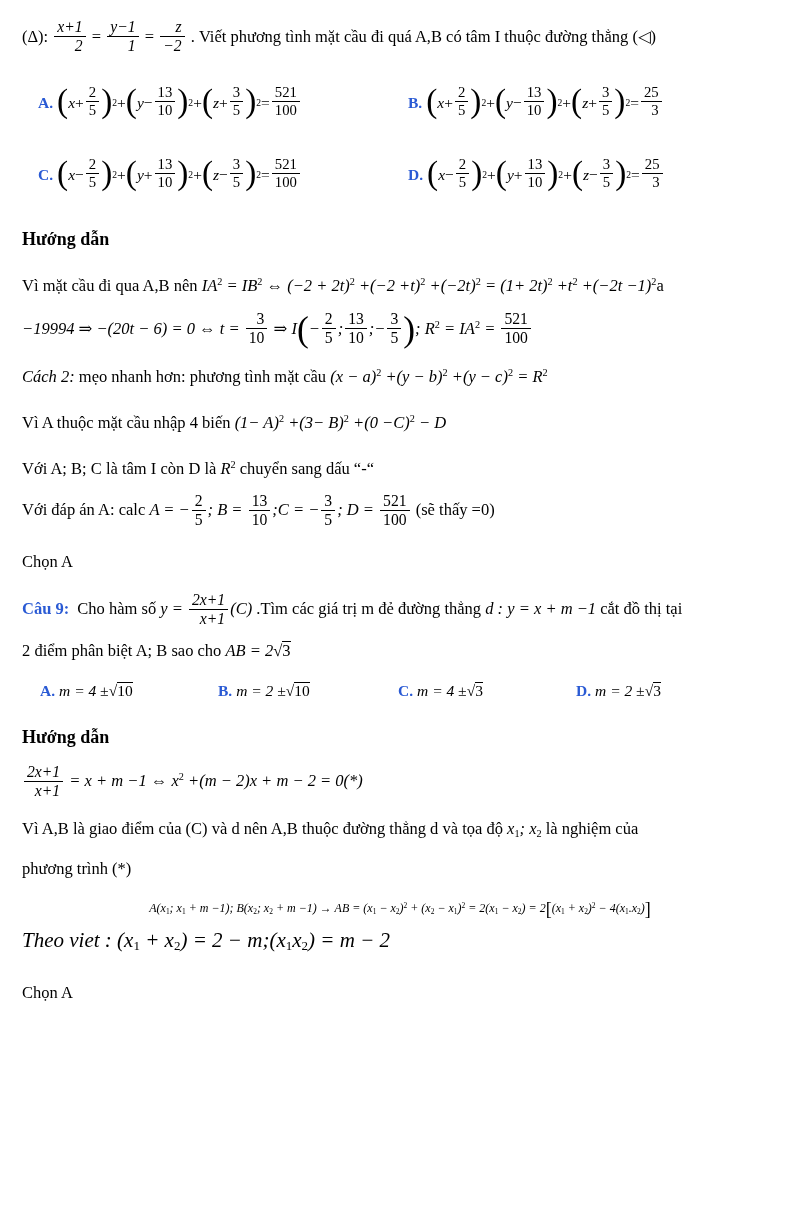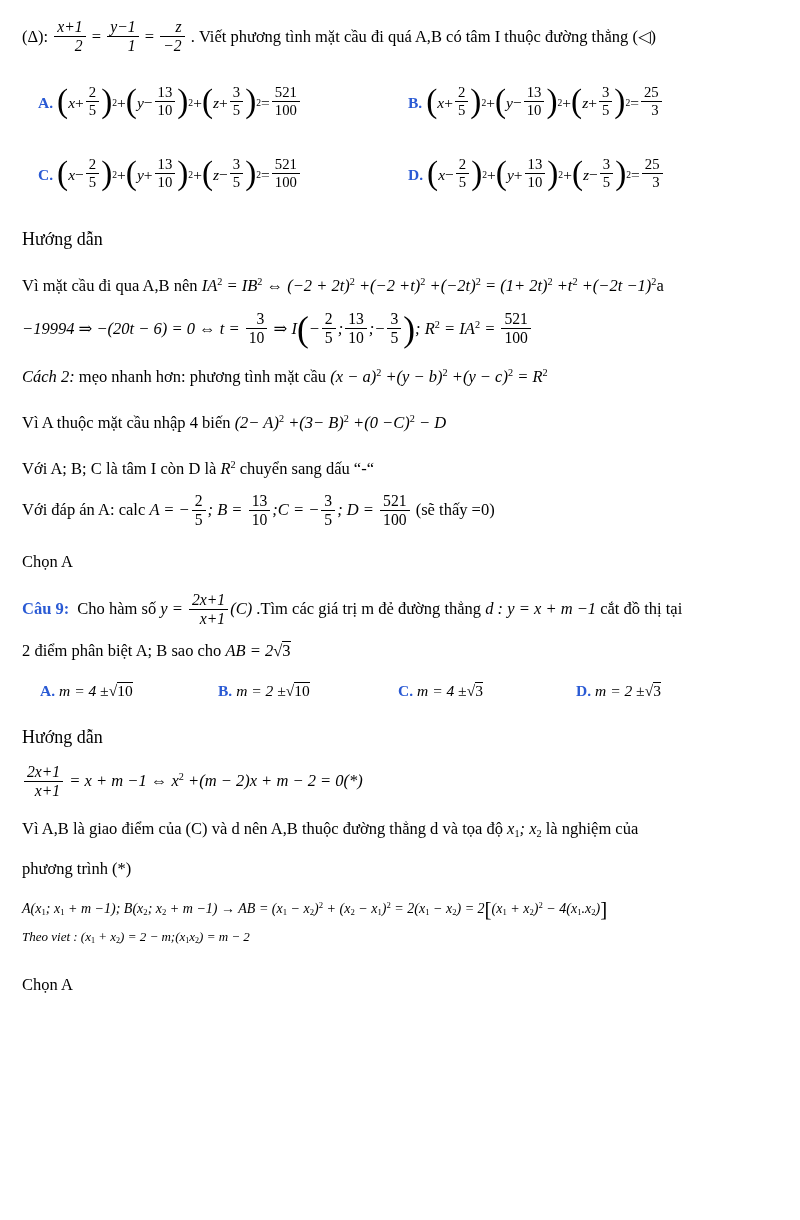--- a/index.html
+++ b/index.html
@@ -5,22 +5,22 @@
   html,body{margin:0;padding:0;background:#fff;}
   body{
     width:800px;height:1220px;overflow:hidden;
     font-family:"Liberation Serif","DejaVu Serif",serif;
     color:var(--text,#000);
     font-size:16.5px;
   }
   .page{padding:14px 22px 0 22px;}
   .line{margin-top:24px;white-space:nowrap;}
   .tall{line-height:1.0;}
-  .sm{font-size:14px;}
-  .heading{font-weight:normal;font-size:18px;margin-top:22px;}
+  .sm{font-size:12px;text-align:center;}
+  .heading{font-weight:bold;font-size:18px;margin-top:22px;}
   
   .seg-txt{font-style:normal;}
   .seg-i,.seg-m{font-style:italic;}
   .seg-blue{color:var(--accent,#2a5ad4);font-weight:bold;font-style:normal;margin-right:4px;}
   .seg-sup{font-size:0.62em;vertical-align:0.6em;line-height:0;font-style:normal;}
   .seg-sub{font-size:0.62em;vertical-align:-0.25em;line-height:0;font-style:normal;}
   .seg-bigp{font-size:2.15em;font-weight:400;vertical-align:middle;line-height:0;position:relative;top:-0.05em;font-style:normal;}
   .seg-bigb{font-size:1.5em;vertical-align:middle;line-height:0;position:relative;top:-0.05em;font-style:normal;}
   .frac{display:inline-block;vertical-align:middle;text-align:right;line-height:1.15;font-size:0.95em;margin:0 2px;position:relative;top:-0.1em;}
   .frac .num{display:block;border-bottom:1px solid currentColor;padding:0 3px;}
@@ -191,21 +191,21 @@
           <span class="den">3</span>
         </span>
       </div>
   </div>
 
   <div class="heading">Hướng dẫn</div>
 
   <div class="line" style="margin-top:26px"><span class="seg-txt">Vì mặt cầu đi qua A,B nên </span><span class="seg-m">IA</span><span class="seg-sup">2</span><span class="seg-m"> = IB</span><span class="seg-sup">2</span><span class="seg-m"> ⇔ (−2 + 2t)</span><span class="seg-sup">2</span><span class="seg-m"> +(−2 +t)</span><span class="seg-sup">2</span><span class="seg-m"> +(−2t)</span><span class="seg-sup">2</span><span class="seg-m"> = (1+ 2t)</span><span class="seg-sup">2</span><span class="seg-m"> +t</span><span class="seg-sup">2</span><span class="seg-m"> +(−2t −1)</span><span class="seg-sup">2</span><span class="seg-txt">a</span></div>
   <div class="line tall" style="margin-top:16px"><span class="seg-m">−19994 ⇒ −(20t − 6) = 0 ⇔ t = </span><span class="frac"><span class="num">3</span><span class="den">10</span></span><span class="seg-m"> ⇒ I</span><span class="seg-bigp">(</span><span class="seg-m">−</span><span class="frac"><span class="num">2</span><span class="den">5</span></span><span class="seg-m">;</span><span class="frac"><span class="num">13</span><span class="den">10</span></span><span class="seg-m">;−</span><span class="frac"><span class="num">3</span><span class="den">5</span></span><span class="seg-bigp">)</span><span class="seg-m">; R</span><span class="seg-sup">2</span><span class="seg-m"> = IA</span><span class="seg-sup">2</span><span class="seg-m"> = </span><span class="frac"><span class="num">521</span><span class="den">100</span></span></div>
   <div class="line" style="margin-top:18px"><span class="seg-i">Cách 2:</span><span class="seg-txt"> mẹo nhanh hơn: phương tình mặt cầu </span><span class="seg-m">(x − a)</span><span class="seg-sup">2</span><span class="seg-m"> +(y − b)</span><span class="seg-sup">2</span><span class="seg-m"> +(y − c)</span><span class="seg-sup">2</span><span class="seg-m"> = R</span><span class="seg-sup">2</span></div>
-  <div class="line" style="margin-top:26px"><span class="seg-txt">Vì A thuộc mặt cầu nhập 4 biến </span><span class="seg-m">(2− A)</span><span class="seg-sup">2</span><span class="seg-m"> +(3− B)</span><span class="seg-sup">2</span><span class="seg-m"> +(0 −C)</span><span class="seg-sup">2</span><span class="seg-m"> − D</span></div>
+  <div class="line" style="margin-top:26px"><span class="seg-txt">Vì A thuộc mặt cầu nhập 4 biến </span><span class="seg-m">(1− A)</span><span class="seg-sup">2</span><span class="seg-m"> +(3− B)</span><span class="seg-sup">2</span><span class="seg-m"> +(0 −C)</span><span class="seg-sup">2</span><span class="seg-m"> − D</span></div>
   <div class="line" style="margin-top:26px"><span class="seg-txt">Với A; B; C là tâm I còn D là </span><span class="seg-m">R</span><span class="seg-sup">2</span><span class="seg-txt"> chuyển sang dấu “-“</span></div>
   <div class="line tall" style="margin-top:14px"><span class="seg-txt">Với đáp án A: calc </span><span class="seg-m">A = −</span><span class="frac"><span class="num">2</span><span class="den">5</span></span><span class="seg-m">; B = </span><span class="frac"><span class="num">13</span><span class="den">10</span></span><span class="seg-m">;C = −</span><span class="frac"><span class="num">3</span><span class="den">5</span></span><span class="seg-m">; D = </span><span class="frac"><span class="num">521</span><span class="den">100</span></span><span class="seg-txt"> (sẽ thấy =0)</span></div>
   <div class="line" style="margin-top:22px"><span class="seg-txt">Chọn A</span></div>
 
   <div class="line tall" style="margin-top:20px"><span class="seg-blue">Câu 9:</span><span class="seg-txt"> Cho hàm số </span><span class="seg-m">y = </span><span class="frac it"><span class="num">2x+1</span><span class="den">x+1</span></span><span class="seg-m">(C)</span><span class="seg-txt"> .Tìm các giá trị m đẻ đường thẳng </span><span class="seg-m">d : y = x + m −1</span><span class="seg-txt"> cắt đồ thị tại</span></div>
   <div class="line" style="margin-top:12px"><span class="seg-txt">2 điểm phân biệt A; B sao cho </span><span class="seg-m">AB = 2</span><span class="sqrt"><span class="radical">√</span><span class="radicand">3</span></span></div>
 
   <div class="options-row">
     <div class="option">
         <span class="seg-blue">A.</span>
@@ -228,16 +228,16 @@
         <span class="sqrt"><span class="radical">√</span><span class="radicand">3</span></span>
       </div>
   </div>
 
   <div class="heading">Hướng dẫn</div>
 
   <div class="line tall" style="margin-top:16px"><span class="frac it"><span class="num">2x+1</span><span class="den">x+1</span></span><span class="seg-m"> = x + m −1 ⇔ x</span><span class="seg-sup">2</span><span class="seg-m"> +(m − 2)x + m − 2 = 0(*)</span></div>
   <div class="line" style="margin-top:18px"><span class="seg-txt">Vì A,B là giao điểm của (C) và d nên A,B thuộc đường thẳng d và tọa độ </span><span class="seg-m">x</span><span class="seg-sub">1</span><span class="seg-m">; x</span><span class="seg-sub">2</span><span class="seg-txt"> là nghiệm của</span></div>
   <div class="line" style="margin-top:20px"><span class="seg-txt">phương trình (*)</span></div>
   <div class="line sm" style="margin-top:22px"><span class="seg-m">A(x</span><span class="seg-sub">1</span><span class="seg-m">; x</span><span class="seg-sub">1</span><span class="seg-m"> + m −1); B(x</span><span class="seg-sub">2</span><span class="seg-m">; x</span><span class="seg-sub">2</span><span class="seg-m"> + m −1) → AB = </span><span class="seg-m">(x</span><span class="seg-sub">1</span><span class="seg-m"> − x</span><span class="seg-sub">2</span><span class="seg-m">)</span><span class="seg-sup">2</span><span class="seg-m"> + (x</span><span class="seg-sub">2</span><span class="seg-m"> − x</span><span class="seg-sub">1</span><span class="seg-m">)</span><span class="seg-sup">2</span><span class="seg-m"> = 2(x</span><span class="seg-sub">1</span><span class="seg-m"> − x</span><span class="seg-sub">2</span><span class="seg-m">) = 2</span><span class="seg-bigb">[</span><span class="seg-m">(x</span><span class="seg-sub">1</span><span class="seg-m"> + x</span><span class="seg-sub">2</span><span class="seg-m">)</span><span class="seg-sup">2</span><span class="seg-m"> − 4(x</span><span class="seg-sub">1</span><span class="seg-m">.x</span><span class="seg-sub">2</span><span class="seg-m">)</span><span class="seg-bigb">]</span></div>
-  <div class="line" style="margin-top:12px;font-size:13px"><span class="seg-m">Theo viet : (x</span><span class="seg-sub">1</span><span class="seg-m"> + x</span><span class="seg-sub">2</span><span class="seg-m">) = 2 − m;(x</span><span class="seg-sub">1</span><span class="seg-m">x</span><span class="seg-sub">2</span><span class="seg-m">) = m − 2</span></div>
+  <div class="line" style="margin-top:12px;font-size:21px"><span class="seg-m">Theo viet : (x</span><span class="seg-sub">1</span><span class="seg-m"> + x</span><span class="seg-sub">2</span><span class="seg-m">) = 2 − m;(x</span><span class="seg-sub">1</span><span class="seg-m">x</span><span class="seg-sub">2</span><span class="seg-m">) = m − 2</span></div>
   <div class="line" style="margin-top:30px"><span class="seg-txt">Chọn A</span></div>
 
 </div>
 
 </body></html>

